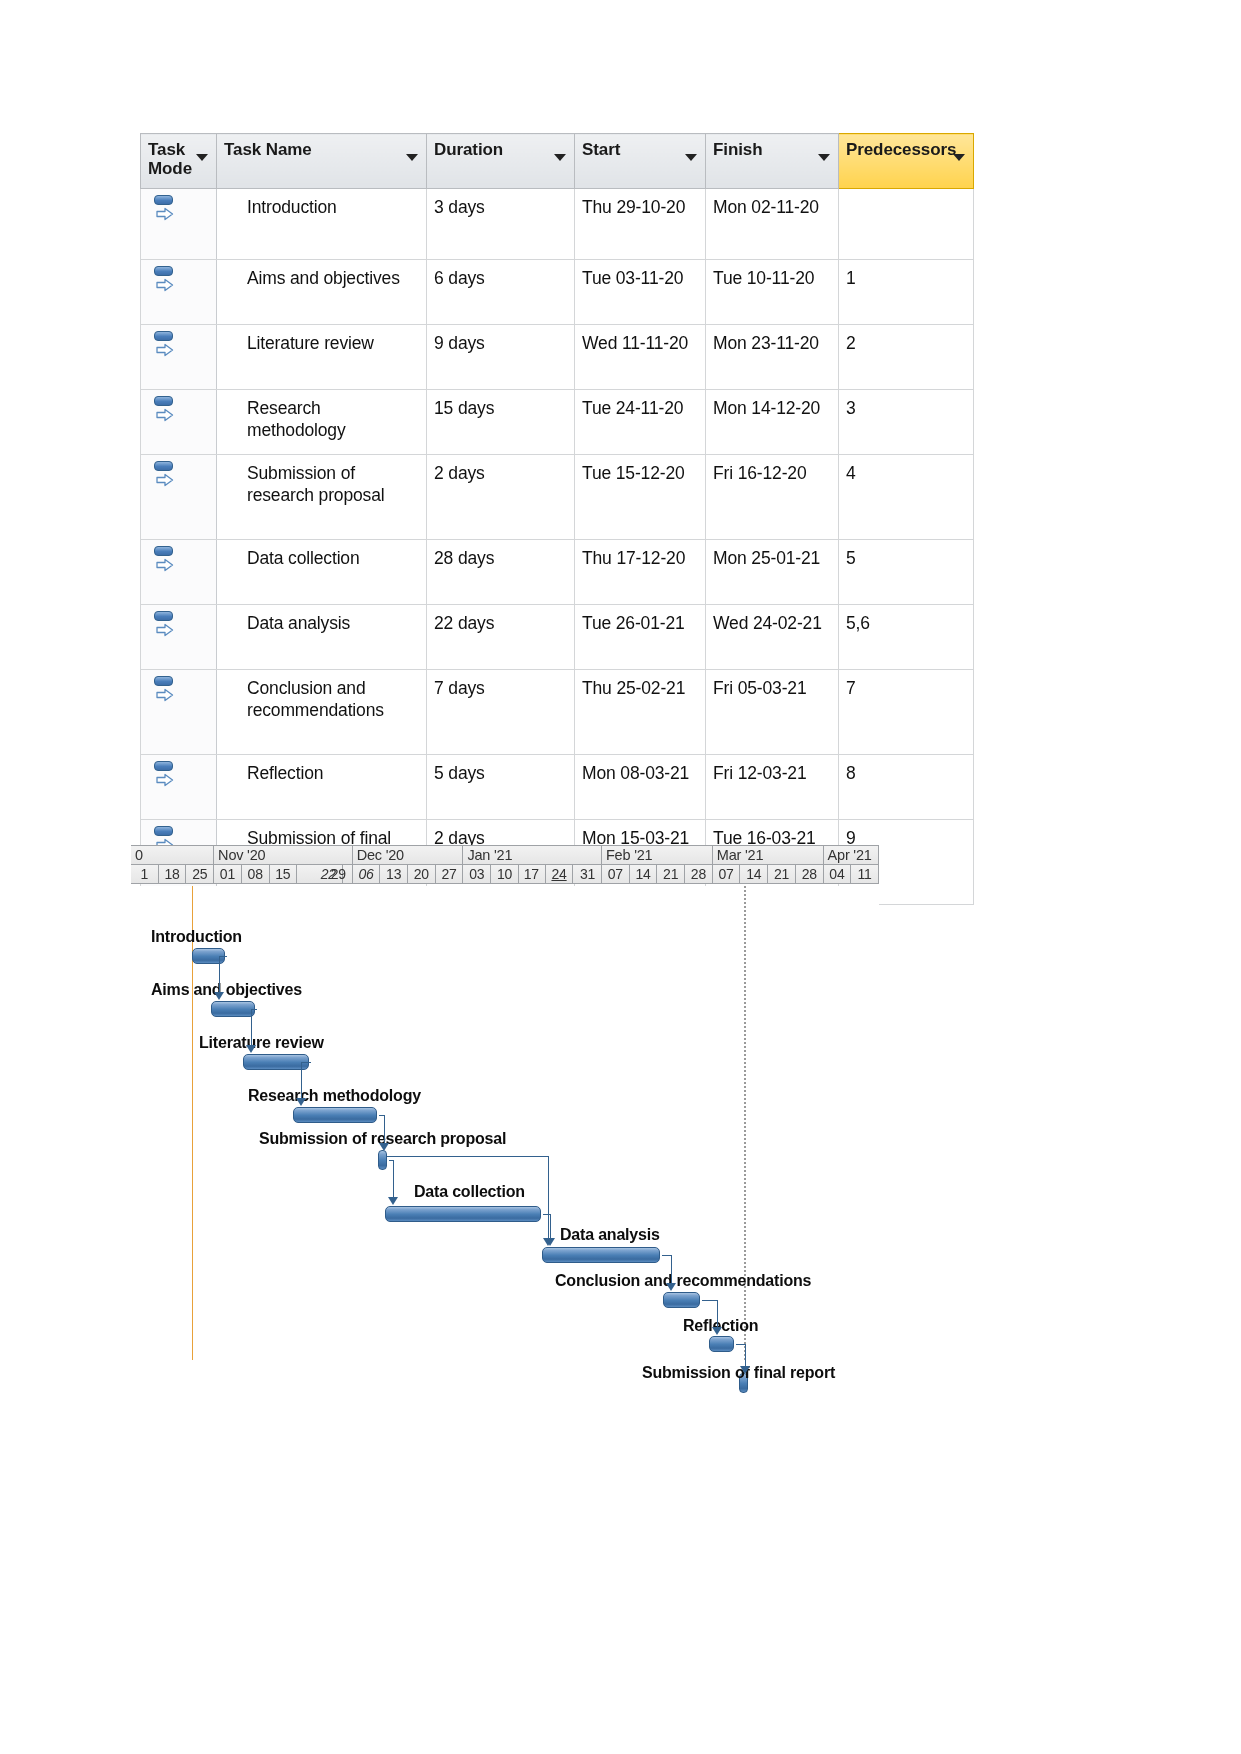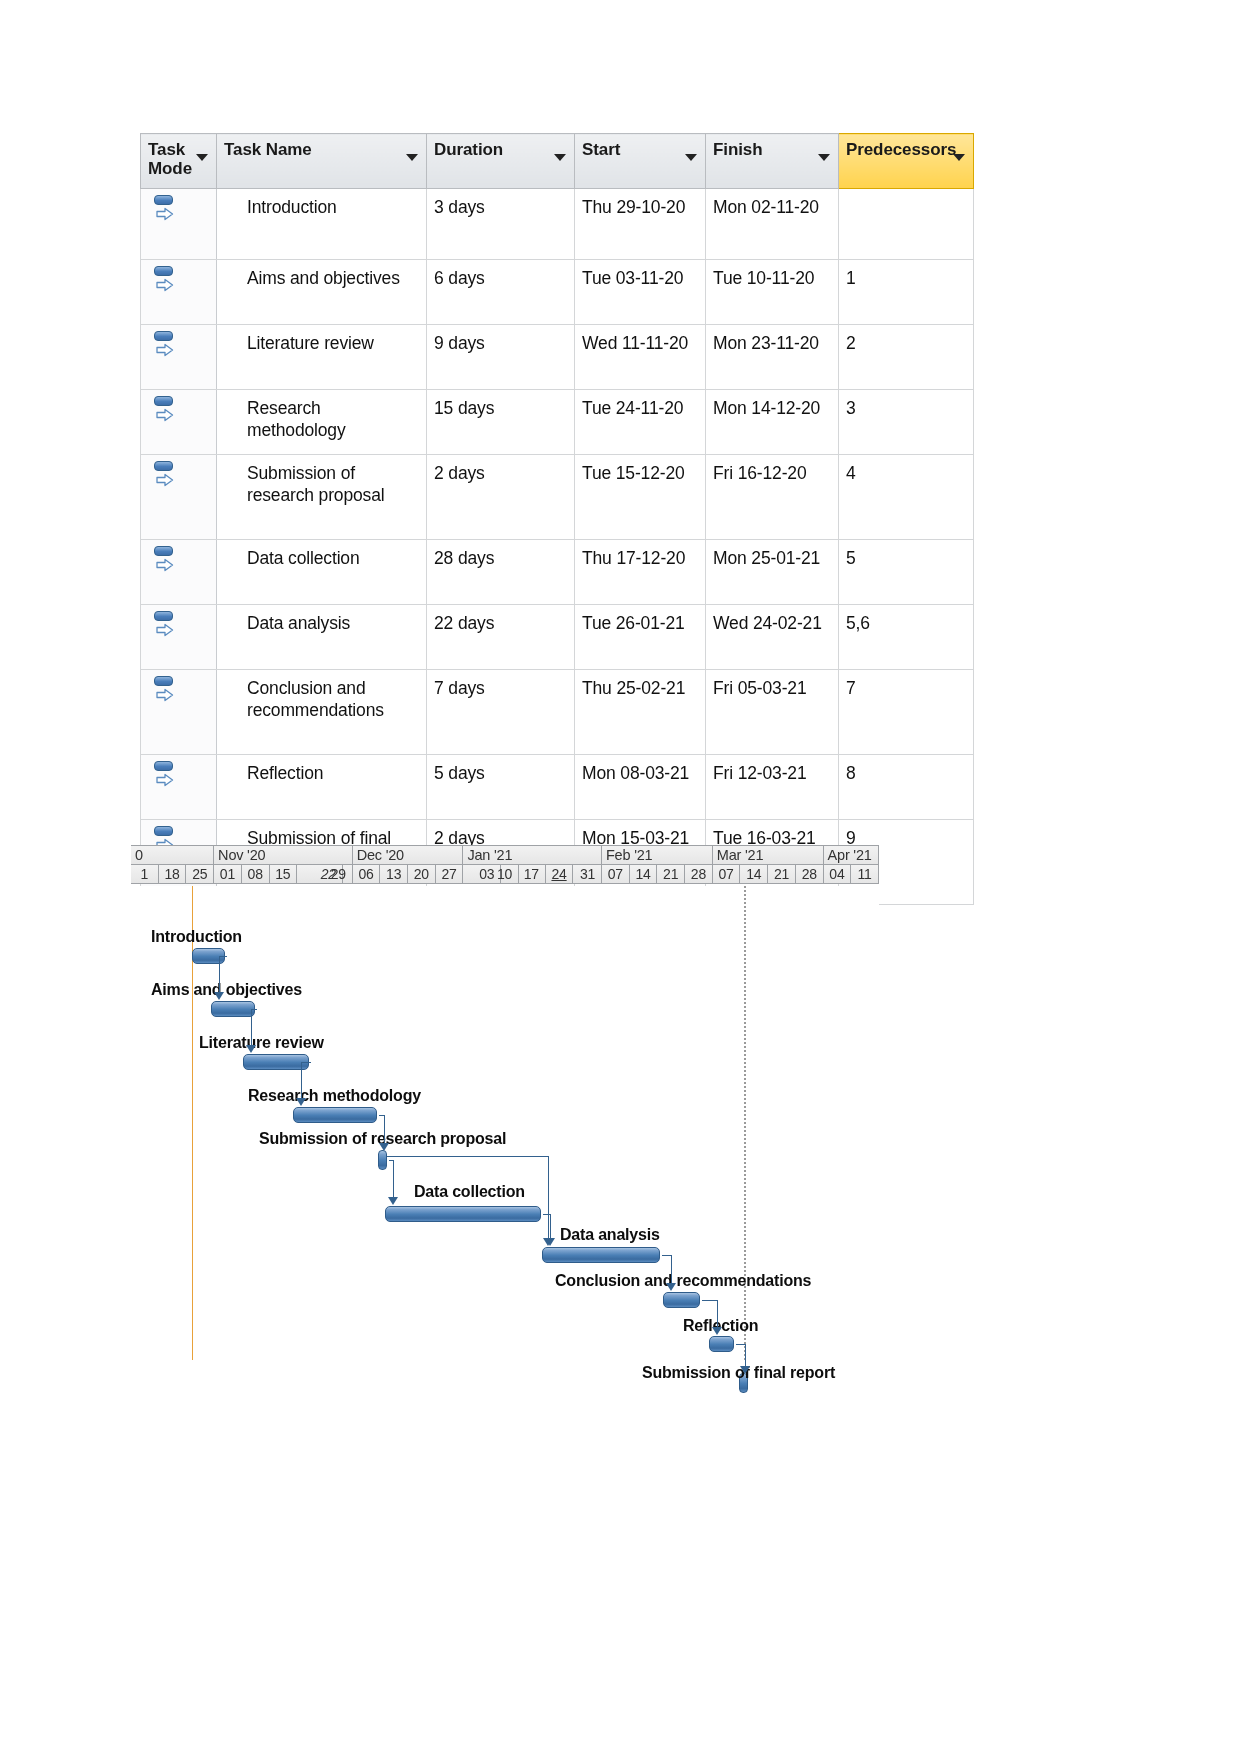--- a/index.html
+++ b/index.html
@@ -416,25 +416,25 @@
       </div>
     <div class="tl-weeks" id="tl-weeks">
         <div class="tl-week" style="left: 0px; width: 27.7037px;">1</div>
         <div class="tl-week" style="left: 27.7037px; width: 27.7037px;">18</div>
         <div class="tl-week" style="left: 55.4074px; width: 27.7037px;">25</div>
         <div class="tl-week" style="left: 83.1111px; width: 27.7037px;">01</div>
         <div class="tl-week" style="left: 110.815px; width: 27.7037px;">08</div>
         <div class="tl-week" style="left: 138.519px; width: 27.7037px;">15</div>
         <div class="tl-week" style="left: 184px; width: 27.7037px; font-style: italic;">22</div>
         <div class="tl-week" style="left: 193.926px; width: 27.7037px;">29</div>
-        <div class="tl-week" style="left: 221.63px; width: 27.7037px;">06</div>
+        <div class="tl-week" style="left: 221.63px; width: 27.7037px; font-style: italic;">06</div>
         <div class="tl-week" style="left: 249.333px; width: 27.7037px;">13</div>
         <div class="tl-week" style="left: 277.037px; width: 27.7037px;">20</div>
         <div class="tl-week" style="left: 304.741px; width: 27.7037px;">27</div>
-        <div class="tl-week" style="left: 332.444px; width: 27.7037px; margin-left: 10px;">03</div>
+        <div class="tl-week" style="left: 332.444px; width: 27.7037px;">03</div>
         <div class="tl-week" style="left: 360.148px; width: 27.7037px;">10</div>
         <div class="tl-week" style="left: 387px; width: 27.7037px;">17</div>
         <div class="tl-week" style="left: 415.556px; width: 26px; text-decoration: underline;">24</div>
         <div class="tl-week" style="left: 443.259px; width: 27.7037px;">31</div>
         <div class="tl-week" style="left: 470.963px; width: 27.7037px;">07</div>
         <div class="tl-week" style="left: 498.667px; width: 27.7037px;">14</div>
         <div class="tl-week" style="left: 526.37px; width: 27.7037px;">21</div>
         <div class="tl-week" style="left: 554.074px; width: 27.7037px;">28</div>
         <div class="tl-week" style="left: 581.778px; width: 27.7037px;">07</div>
         <div class="tl-week" style="left: 609.481px; width: 27.7037px;">14</div>

